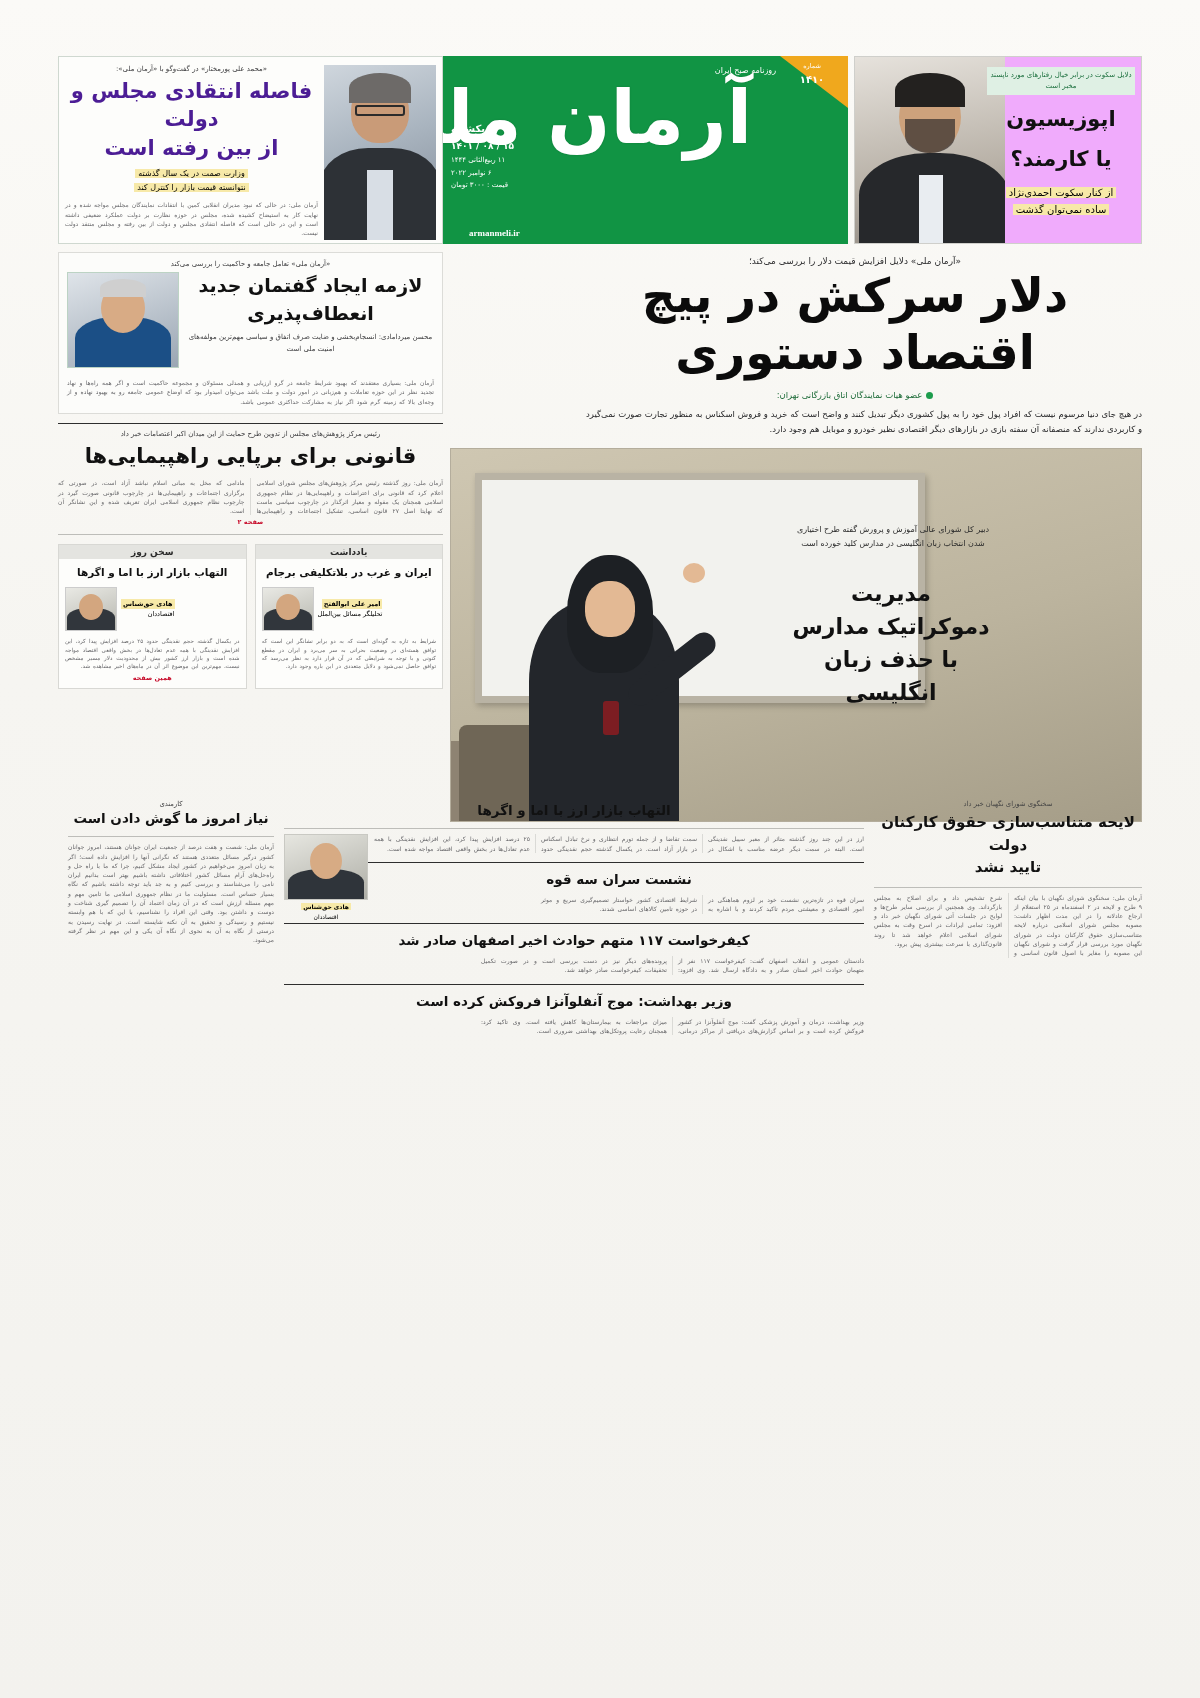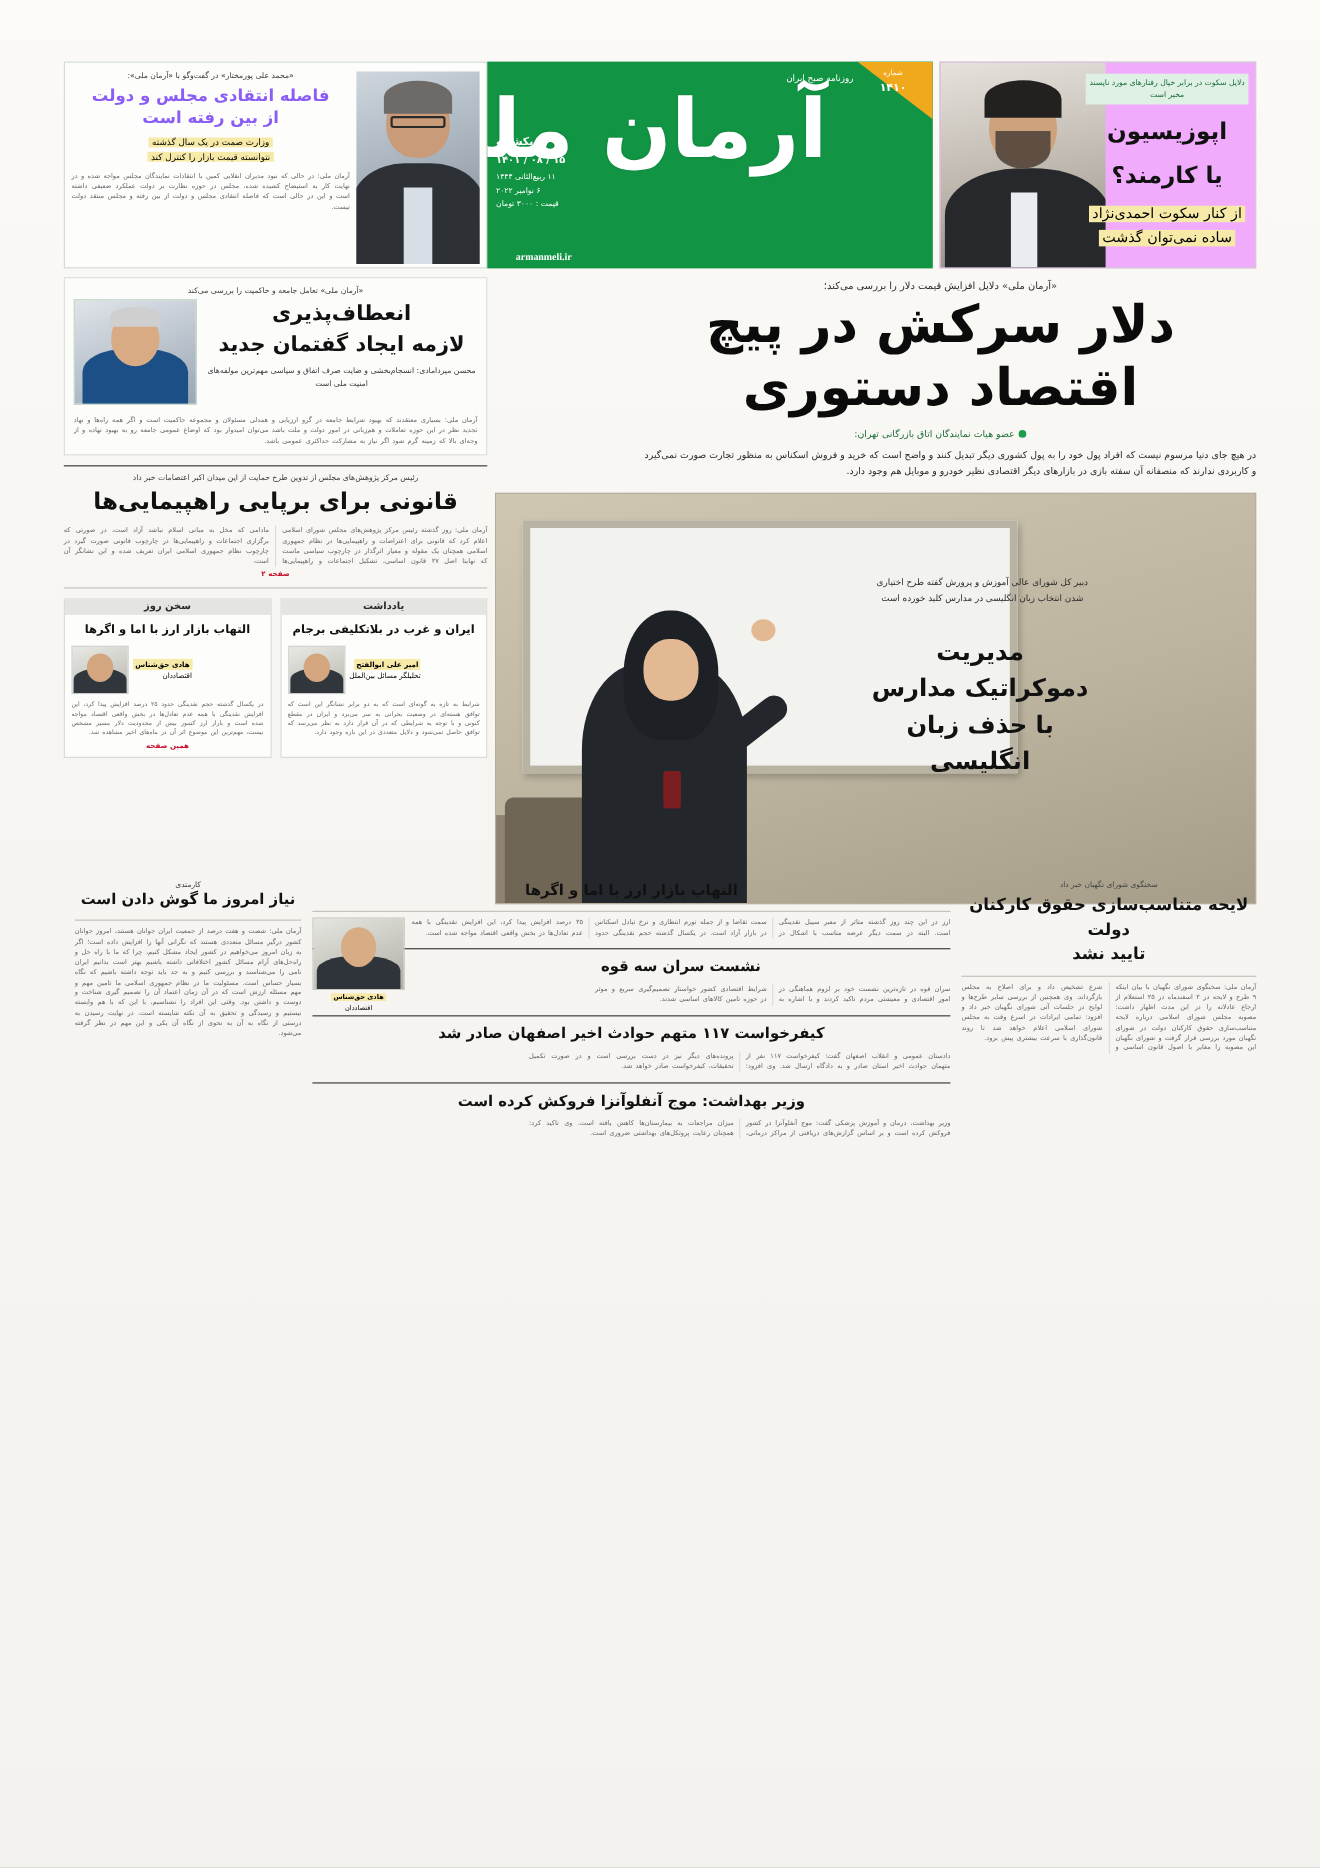--- a/index.html
+++ b/index.html
@@ -56,21 +56,21 @@
   }
   .tl-photo .shirt{
     position:absolute; left:50%; bottom:0; transform:translateX(-50%);
     width:26px;height:70px;background:#d8dee5;
   }
   .tl-text{
     position:absolute; right:124px; top:8px; left:6px;
   }
   .tl-over{ font-size:7px; color:#3c3c3e; text-align:center; margin-bottom:4px;}
   .tl-head{
-    font-size:15px; font-weight:bold; color:#8b5cf6; line-height:1.35;
+    font-size:21px; font-weight:bold; color:#4c1d95; line-height:1.35;
     text-align:center; letter-spacing:-.3px;
   }
   .tl-sub{
     margin-top:5px; font-size:8px; line-height:1.7; text-align:center;
   }
   .tl-sub span{ background:#f7e9a8; padding:0 3px;}
   .tl-body{ margin-top:6px;}
 
   
   .masthead{
@@ -132,21 +132,21 @@
   .tr-photo .suit{
     position:absolute; left:4px; bottom:0; width:150px;height:92px;
     background:#26282b; border-radius:46% 46% 0 0;
   }
   .tr-photo .shirt{
     position:absolute; left:64px; bottom:0; width:24px;height:70px;background:#e9edf1;
   }
   .tr-text{ position:absolute; right:6px; top:10px; width:148px; text-align:center;}
   .tr-top{ font-size:7px; color:#1a6e3c; background:#dff0e4; padding:3px 2px; line-height:1.6;}
   .tr-head{ margin-top:10px; font-size:21px; font-weight:bold; color:#111; line-height:1.4;}
-  .tr-bot{ margin-top:10px; font-size:13px; line-height:1.7;}
+  .tr-bot{ margin-top:10px; font-size:10px; line-height:1.7;}
   .tr-bot span{ background:#f7e9a8; padding:0 3px;}
 
   
   .colA{ position:absolute; right:757px; top:252px; width:385px;}
   .a-box{ border:1px solid #dcdcd8; background:#fcfcfa; padding:7px 8px; }
   .a-over{ font-size:7px; text-align:center; color:#3c3c3e; margin-bottom:4px;}
   .a-head{ font-size:19px; font-weight:bold; line-height:1.45; color:#111; text-align:center;}
   .a-sub{ font-size:7px; line-height:1.7; text-align:center; margin-top:5px; color:#3a3a3c;}
   .a-photo{
     width:112px;height:96px;float:left;margin:0 8px 4px 0;
@@ -307,22 +307,22 @@
 
   <div class="colA">
 
     <div class="a-box">
       <div class="a-over">«آرمان ملی» تعامل جامعه و حاکمیت را بررسی می‌کند</div>
       <div class="a-photo">
         <div class="body"></div>
           <div class="head"></div>
           <div class="top"></div>
       </div>
+      <div class="a-head">لازمه ایجاد گفتمان جدید</div>
       <div class="a-head">انعطاف‌پذیری</div>
-      <div class="a-head">لازمه ایجاد گفتمان جدید</div>
       <div class="a-sub">محسن میردامادی: انسجام‌بخشی و ضایت صرف اتفاق و سیاسی مهم‌ترین مولفه‌های امنیت ملی است</div>
       <div style="clear:both"></div>
       <div class="blur-body" style="margin-top:6px">آرمان ملی: بسیاری معتقدند که بهبود شرایط جامعه در گرو ارزیابی و همدلی مسئولان و مجموعه حاکمیت است و اگر همه راه‌ها و نهاد تجدید نظر در این حوزه تعاملات و هم‌زبانی در امور دولت و ملت باشد می‌توان امیدوار بود که اوضاع عمومی جامعه رو به بهبود نهاده و از وجه‌ای بالا که زمینه گرم شود اگر نیاز به مشارکت حداکثری عمومی باشد.</div>
     </div>
 
     <div class="sep"></div>
 
     <div>
       <div class="a-over">رئیس مرکز پژوهش‌های مجلس از تدوین طرح حمایت از این میدان اکبر اعتصامات خبر داد</div>
       <div class="a-head2">قانونی برای برپایی راهپیمایی‌ها</div>

